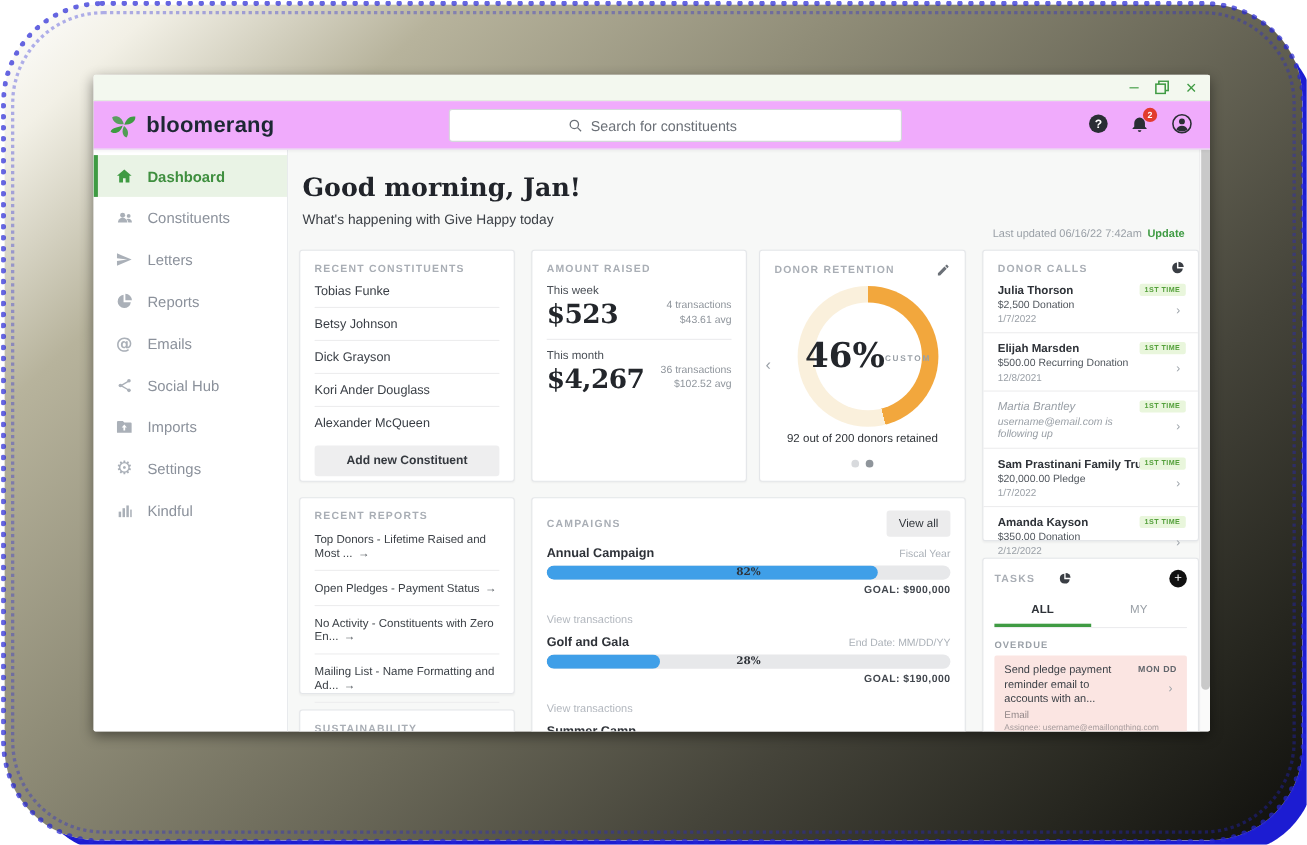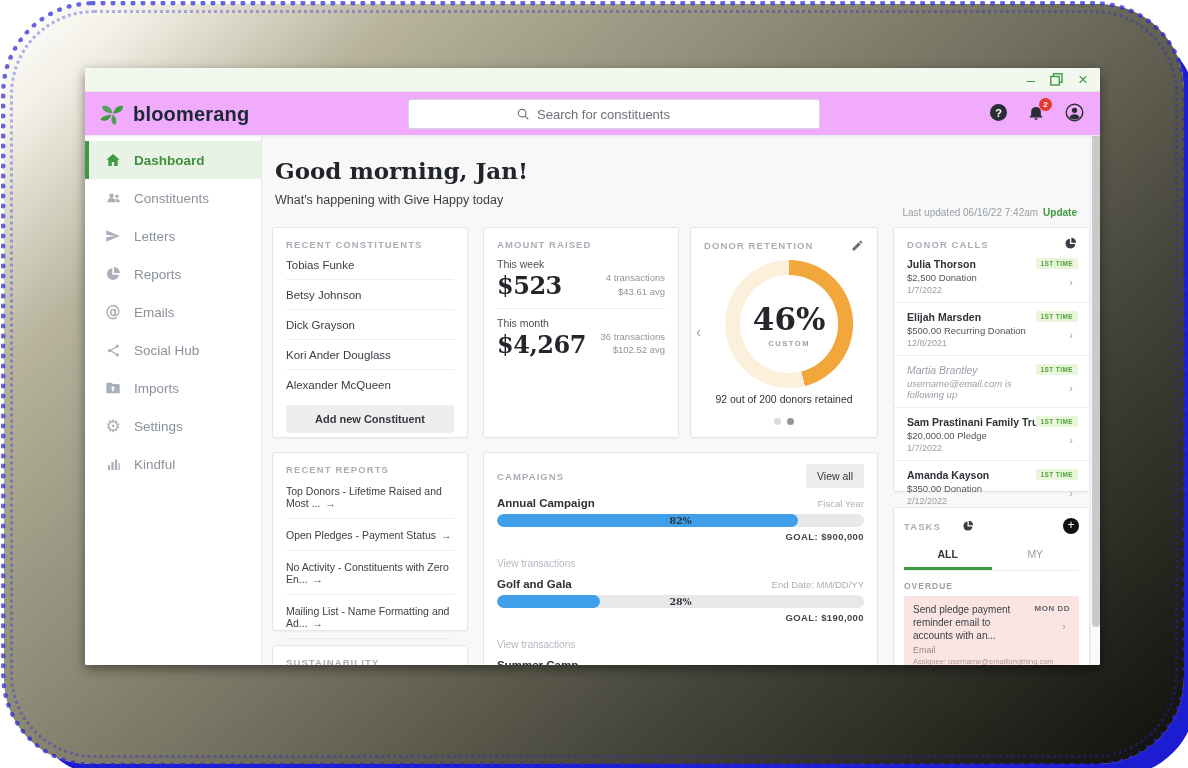--- a/index.html
+++ b/index.html
@@ -60,21 +60,21 @@
   .ar-period { font-size:10.5px; color:#4a4f56; }
   .ar-line { display:flex; align-items:flex-end; justify-content:space-between; margin-top:1px; }
   .ar-amount { font-family:"DejaVu Serif", serif; font-weight:bold; font-size:24px; color:#23262b; letter-spacing:-.5px; line-height:1.05; }
   .ar-right { text-align:right; font-size:9.5px; color:#8f959c; line-height:1.45; }
 
   
   .dr { left:428px; top:91px; width:188px; height:211px; }
   .dr-head { display:flex; justify-content:space-between; align-items:center; }
   .donut { position:absolute; left:50%; top:32px; transform:translateX(-46%); width:128px; height:128px; border-radius:50%; }
   .donut::after { content:""; position:absolute; inset:15px; border-radius:50%; background:#fff; }
-  .donut-center { position:absolute; inset:0; display:flex; flex-direction:column; align-items:center; justify-content:center; z-index:2; }
+  .donut-center { position:absolute; inset:0; display:flex; flex-direction:row; align-items:center; justify-content:center; z-index:2; }
   .donut-pct { font-family:"DejaVu Serif", serif; font-weight:bold; font-size:31px; color:#23262b; }
   .donut-mode { font-size:7.5px; letter-spacing:1.6px; color:#9aa0a7; font-weight:bold; margin-top:2px; }
   .dr-caption { position:absolute; left:0; right:0; bottom:32px; text-align:center; font-size:10.5px; color:#2f3338; }
   .dr-dots { position:absolute; left:0; right:0; bottom:12px; display:flex; justify-content:center; gap:6px; }
   .dot { width:7px; height:7px; border-radius:50%; background:#d8dadd; cursor:pointer; }
   .dot.active { background:#8f959b; }
   .dr-chevron { position:absolute; left:5px; top:95px; font-size:15px; color:#9aa0a7; cursor:pointer; }
 
   
   .dc { left:631px; top:91px; width:197px; height:265px; padding:11px 0 0; }

